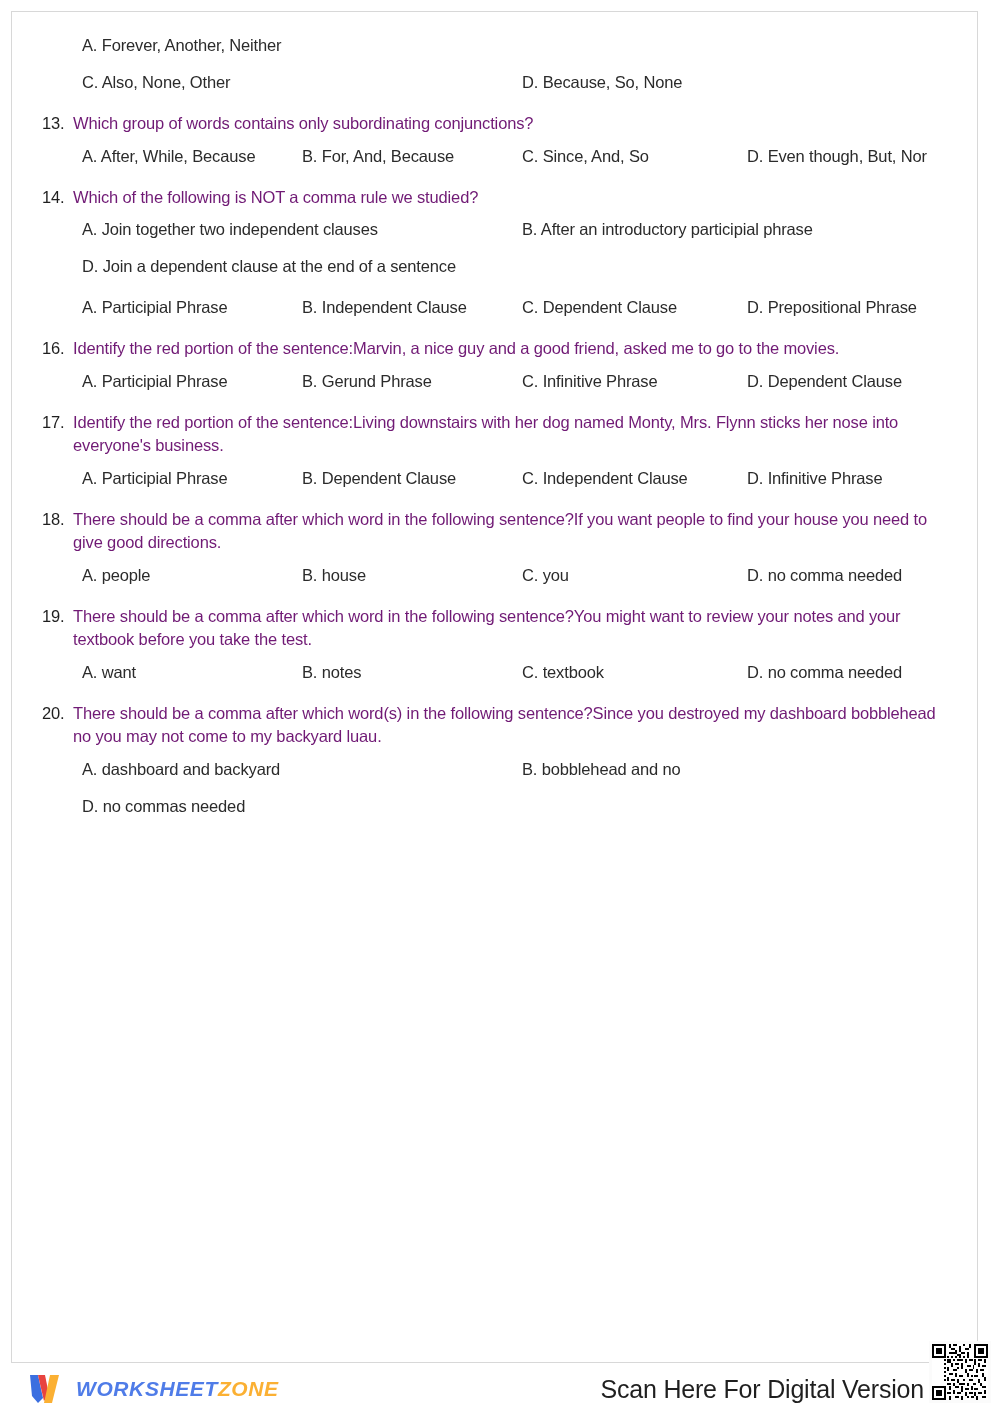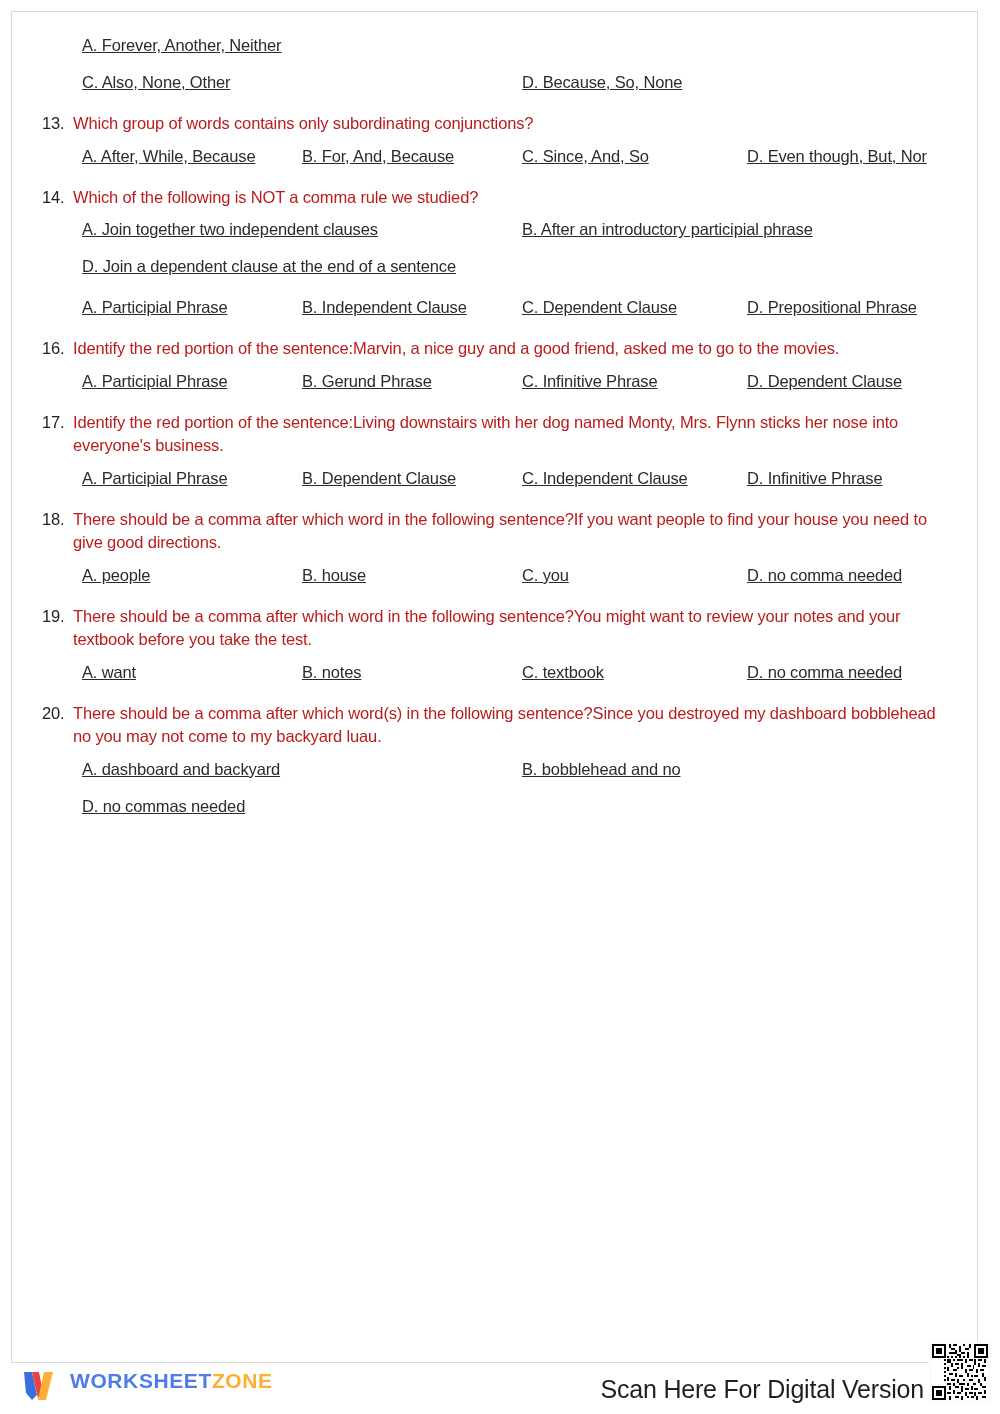--- a/index.html
+++ b/index.html
@@ -58,29 +58,28 @@
     min-width: 31px;
     flex: 0 0 31px;
     text-align: right;
     padding-right: 9px;
     box-sizing: border-box;
     color: #1f1f1f;
     letter-spacing: -0.2px;
   }
   .q-text {
     flex: 1 1 auto;
-    color: #b91c1c;
+    color: #701a75;
     letter-spacing: -0.15px;
   }
 
   
   .opts {
     padding-left: 40px;
     margin-bottom: 18px;
-    text-decoration: underline;
   }
   .opt-row {
     display: flex;
     margin-bottom: 14px;
   }
   .opt-row:last-child { margin-bottom: 0; }
 
   .opt {
     font-size: 16.5px;
     line-height: 1.4;
@@ -104,25 +103,26 @@
   #footer {
     position: absolute;
     left: 0;
     top: 1365px;
     width: 1000px;
     height: 49px;
   }
 
   #brand {
     position: absolute;
-    left: 22px;
+    left: 28px;
     top: 4px;
     display: flex;
-    align-items: flex-start;
+    align-items: center;
     height: 40px;
+    font-style: italic;
   }
   #brand-mark {
     width: 38px;
     height: 34px;
     margin-right: 10px;
     flex: 0 0 38px;
   }
   #brand-text {
     font-size: 21px;
     font-weight: bold;

